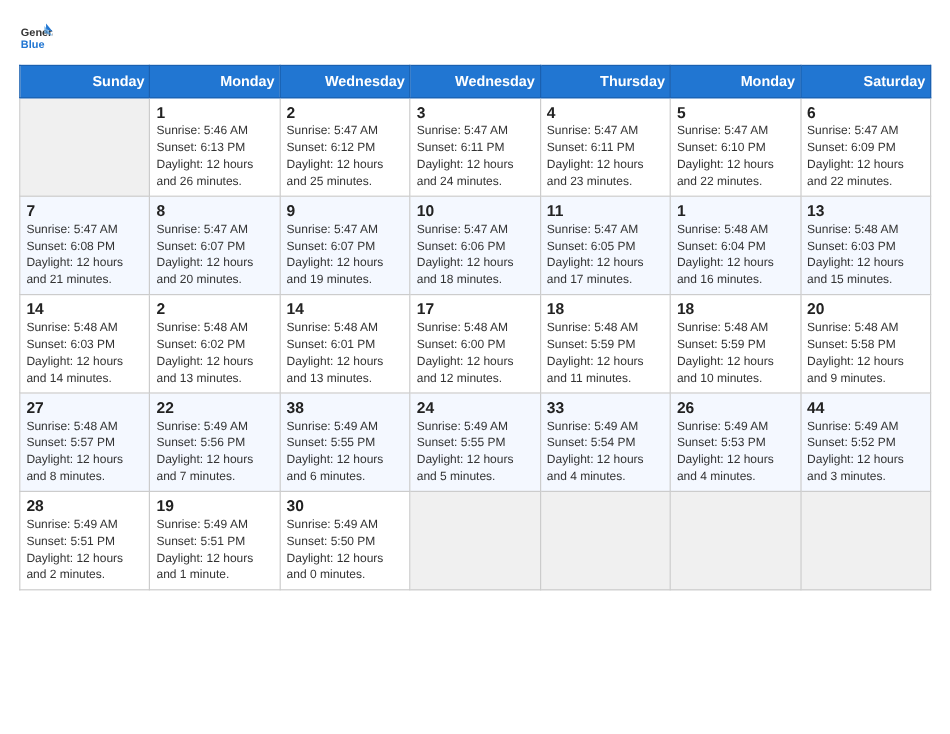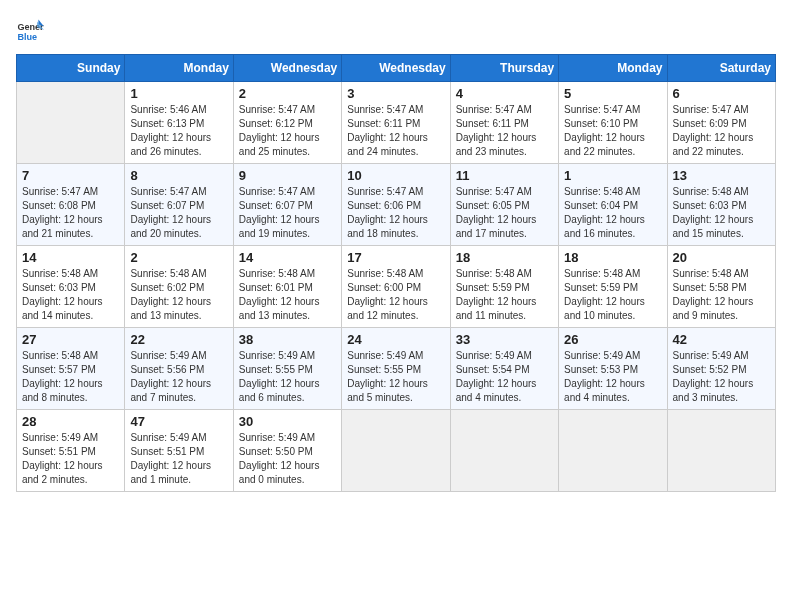--- a/index.html
+++ b/index.html
@@ -272,35 +272,35 @@
           Sunrise: 5:49 AM<br>Sunset: 5:54 PM<br>Daylight: 12 hours and 4 minutes.
         </div>
         </td>
         <td>
           <span class="day-number">26</span>
         <div class="day-info">
           Sunrise: 5:49 AM<br>Sunset: 5:53 PM<br>Daylight: 12 hours and 4 minutes.
         </div>
         </td>
         <td>
-          <span class="day-number">42</span>
+          <span class="day-number">44</span>
         <div class="day-info">
           Sunrise: 5:49 AM<br>Sunset: 5:52 PM<br>Daylight: 12 hours and 3 minutes.
         </div>
         </td>
       </tr>
       <tr>
         <td>
           <span class="day-number">28</span>
         <div class="day-info">
           Sunrise: 5:49 AM<br>Sunset: 5:51 PM<br>Daylight: 12 hours and 2 minutes.
         </div>
         </td>
         <td>
-          <span class="day-number">47</span>
+          <span class="day-number">19</span>
         <div class="day-info">
           Sunrise: 5:49 AM<br>Sunset: 5:51 PM<br>Daylight: 12 hours and 1 minute.
         </div>
         </td>
         <td>
           <span class="day-number">30</span>
         <div class="day-info">
           Sunrise: 5:49 AM<br>Sunset: 5:50 PM<br>Daylight: 12 hours and 0 minutes.
         </div>
         </td>

